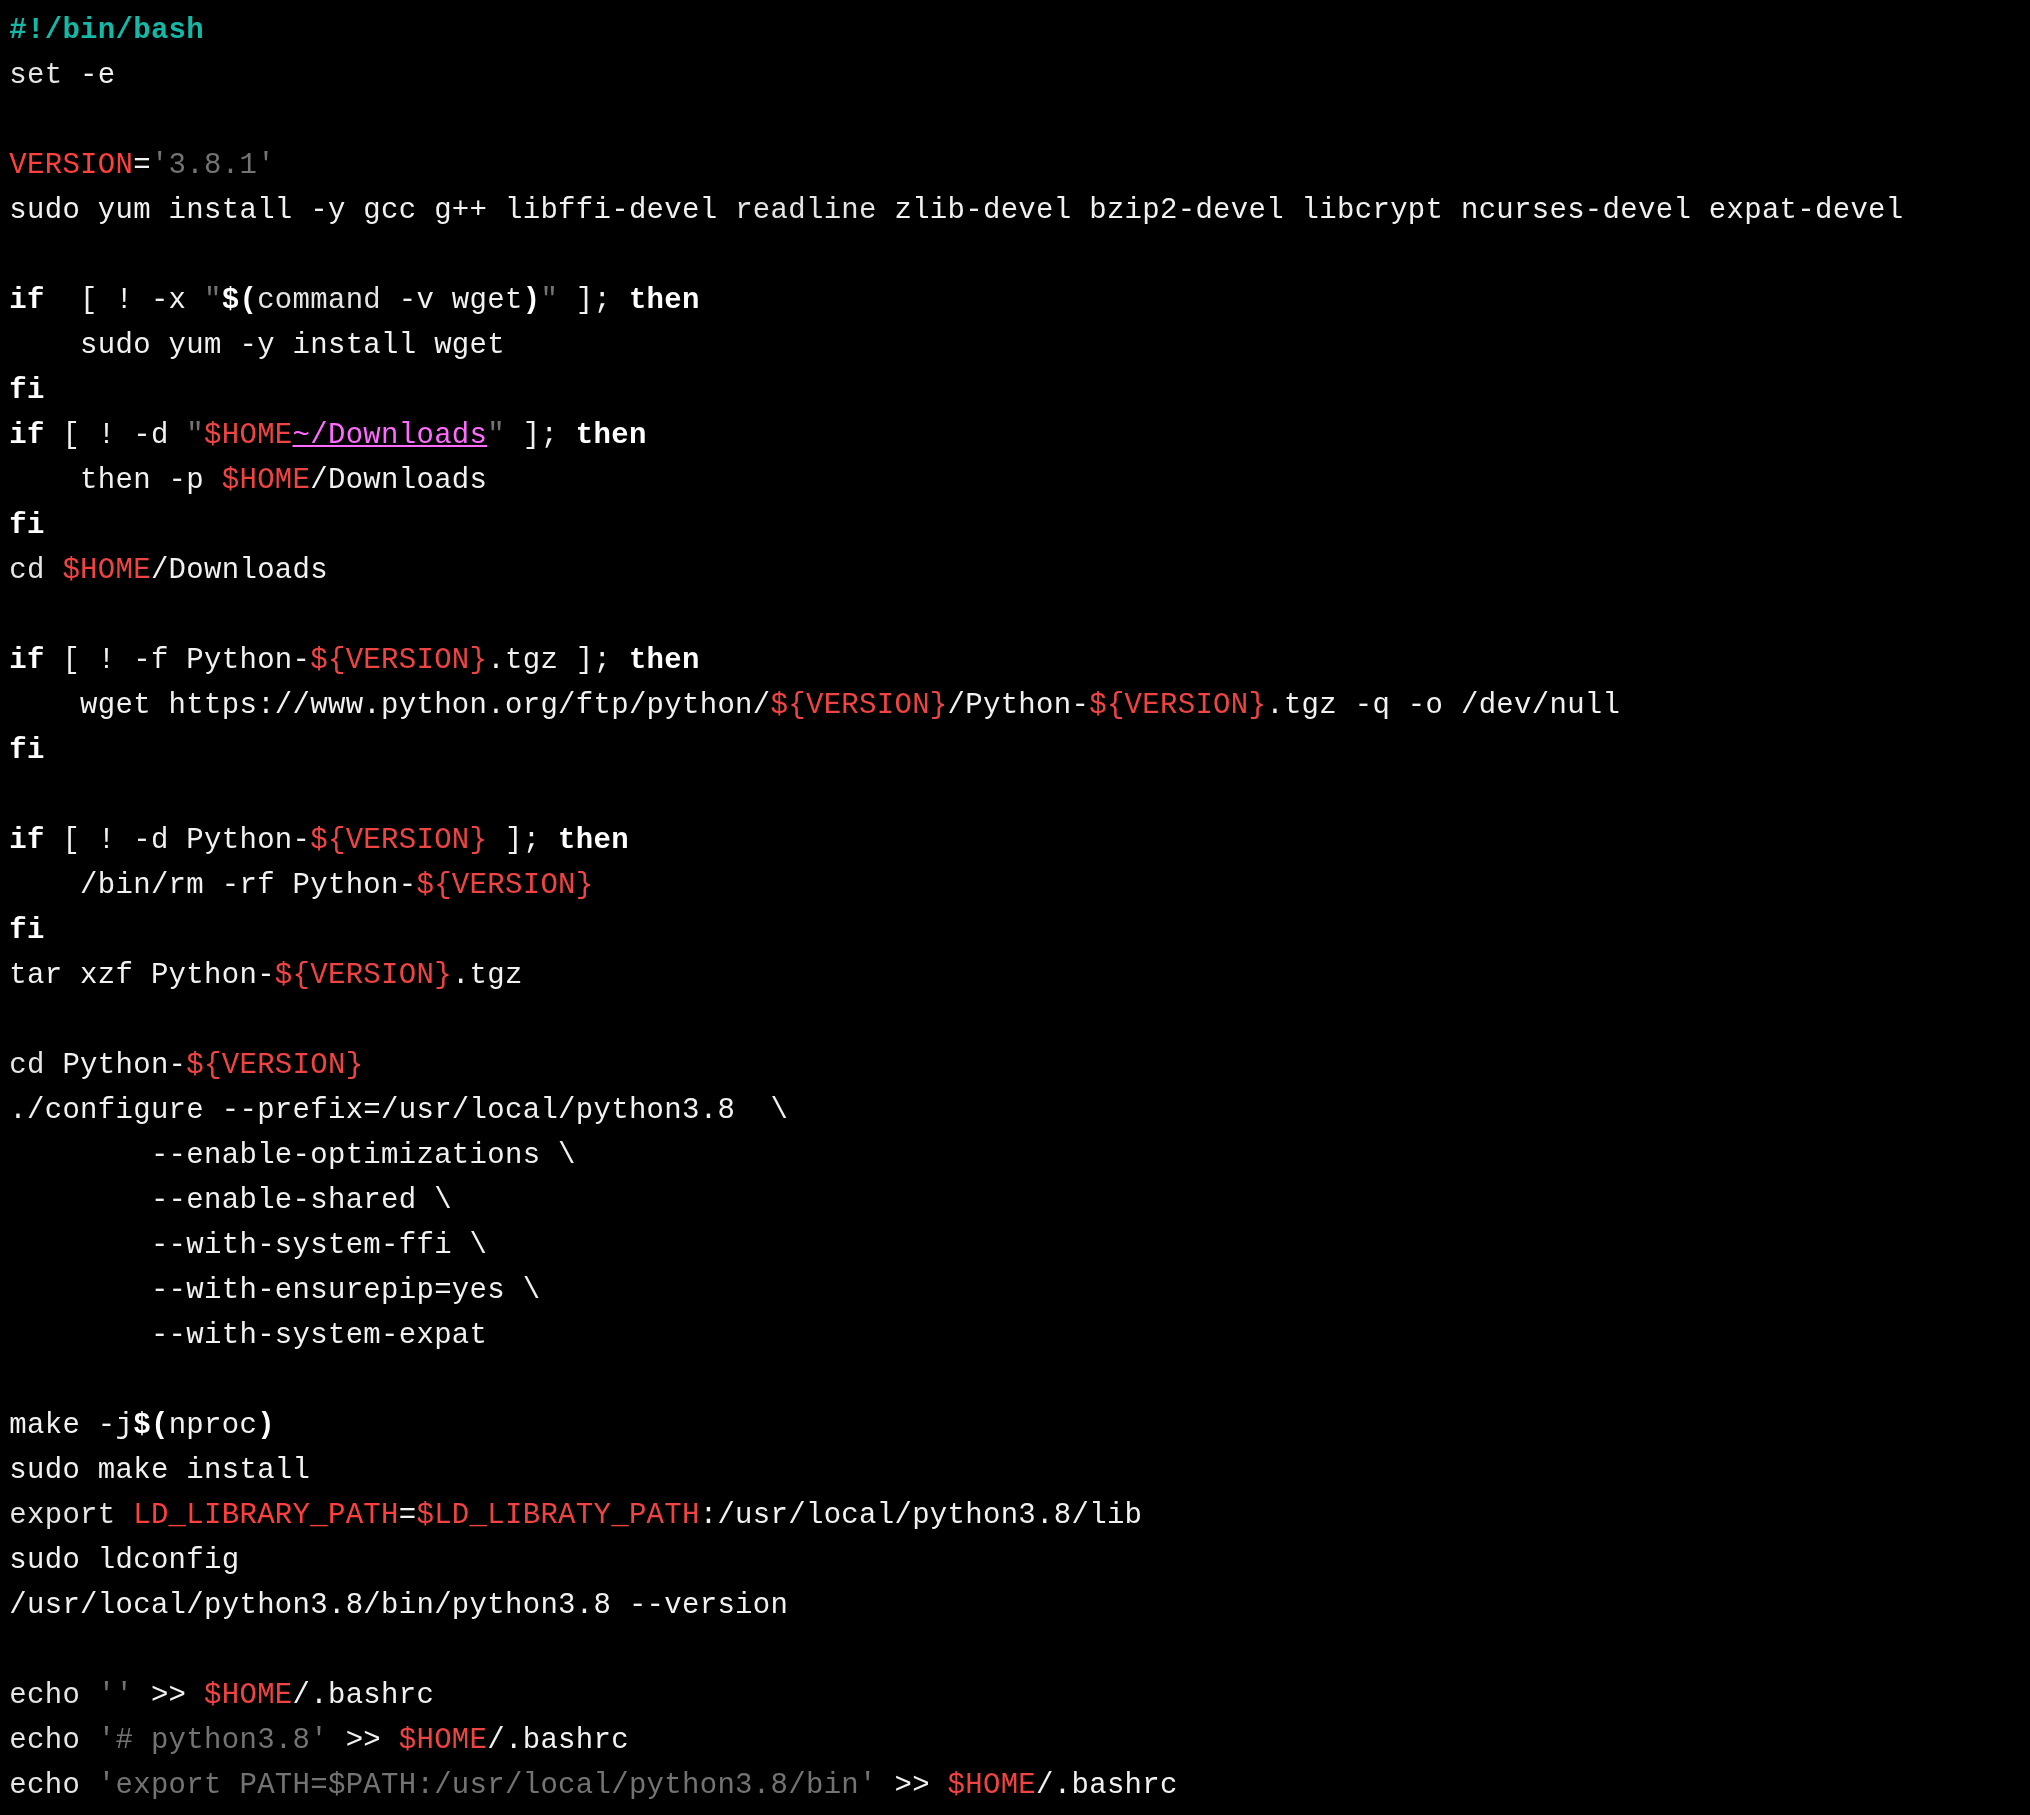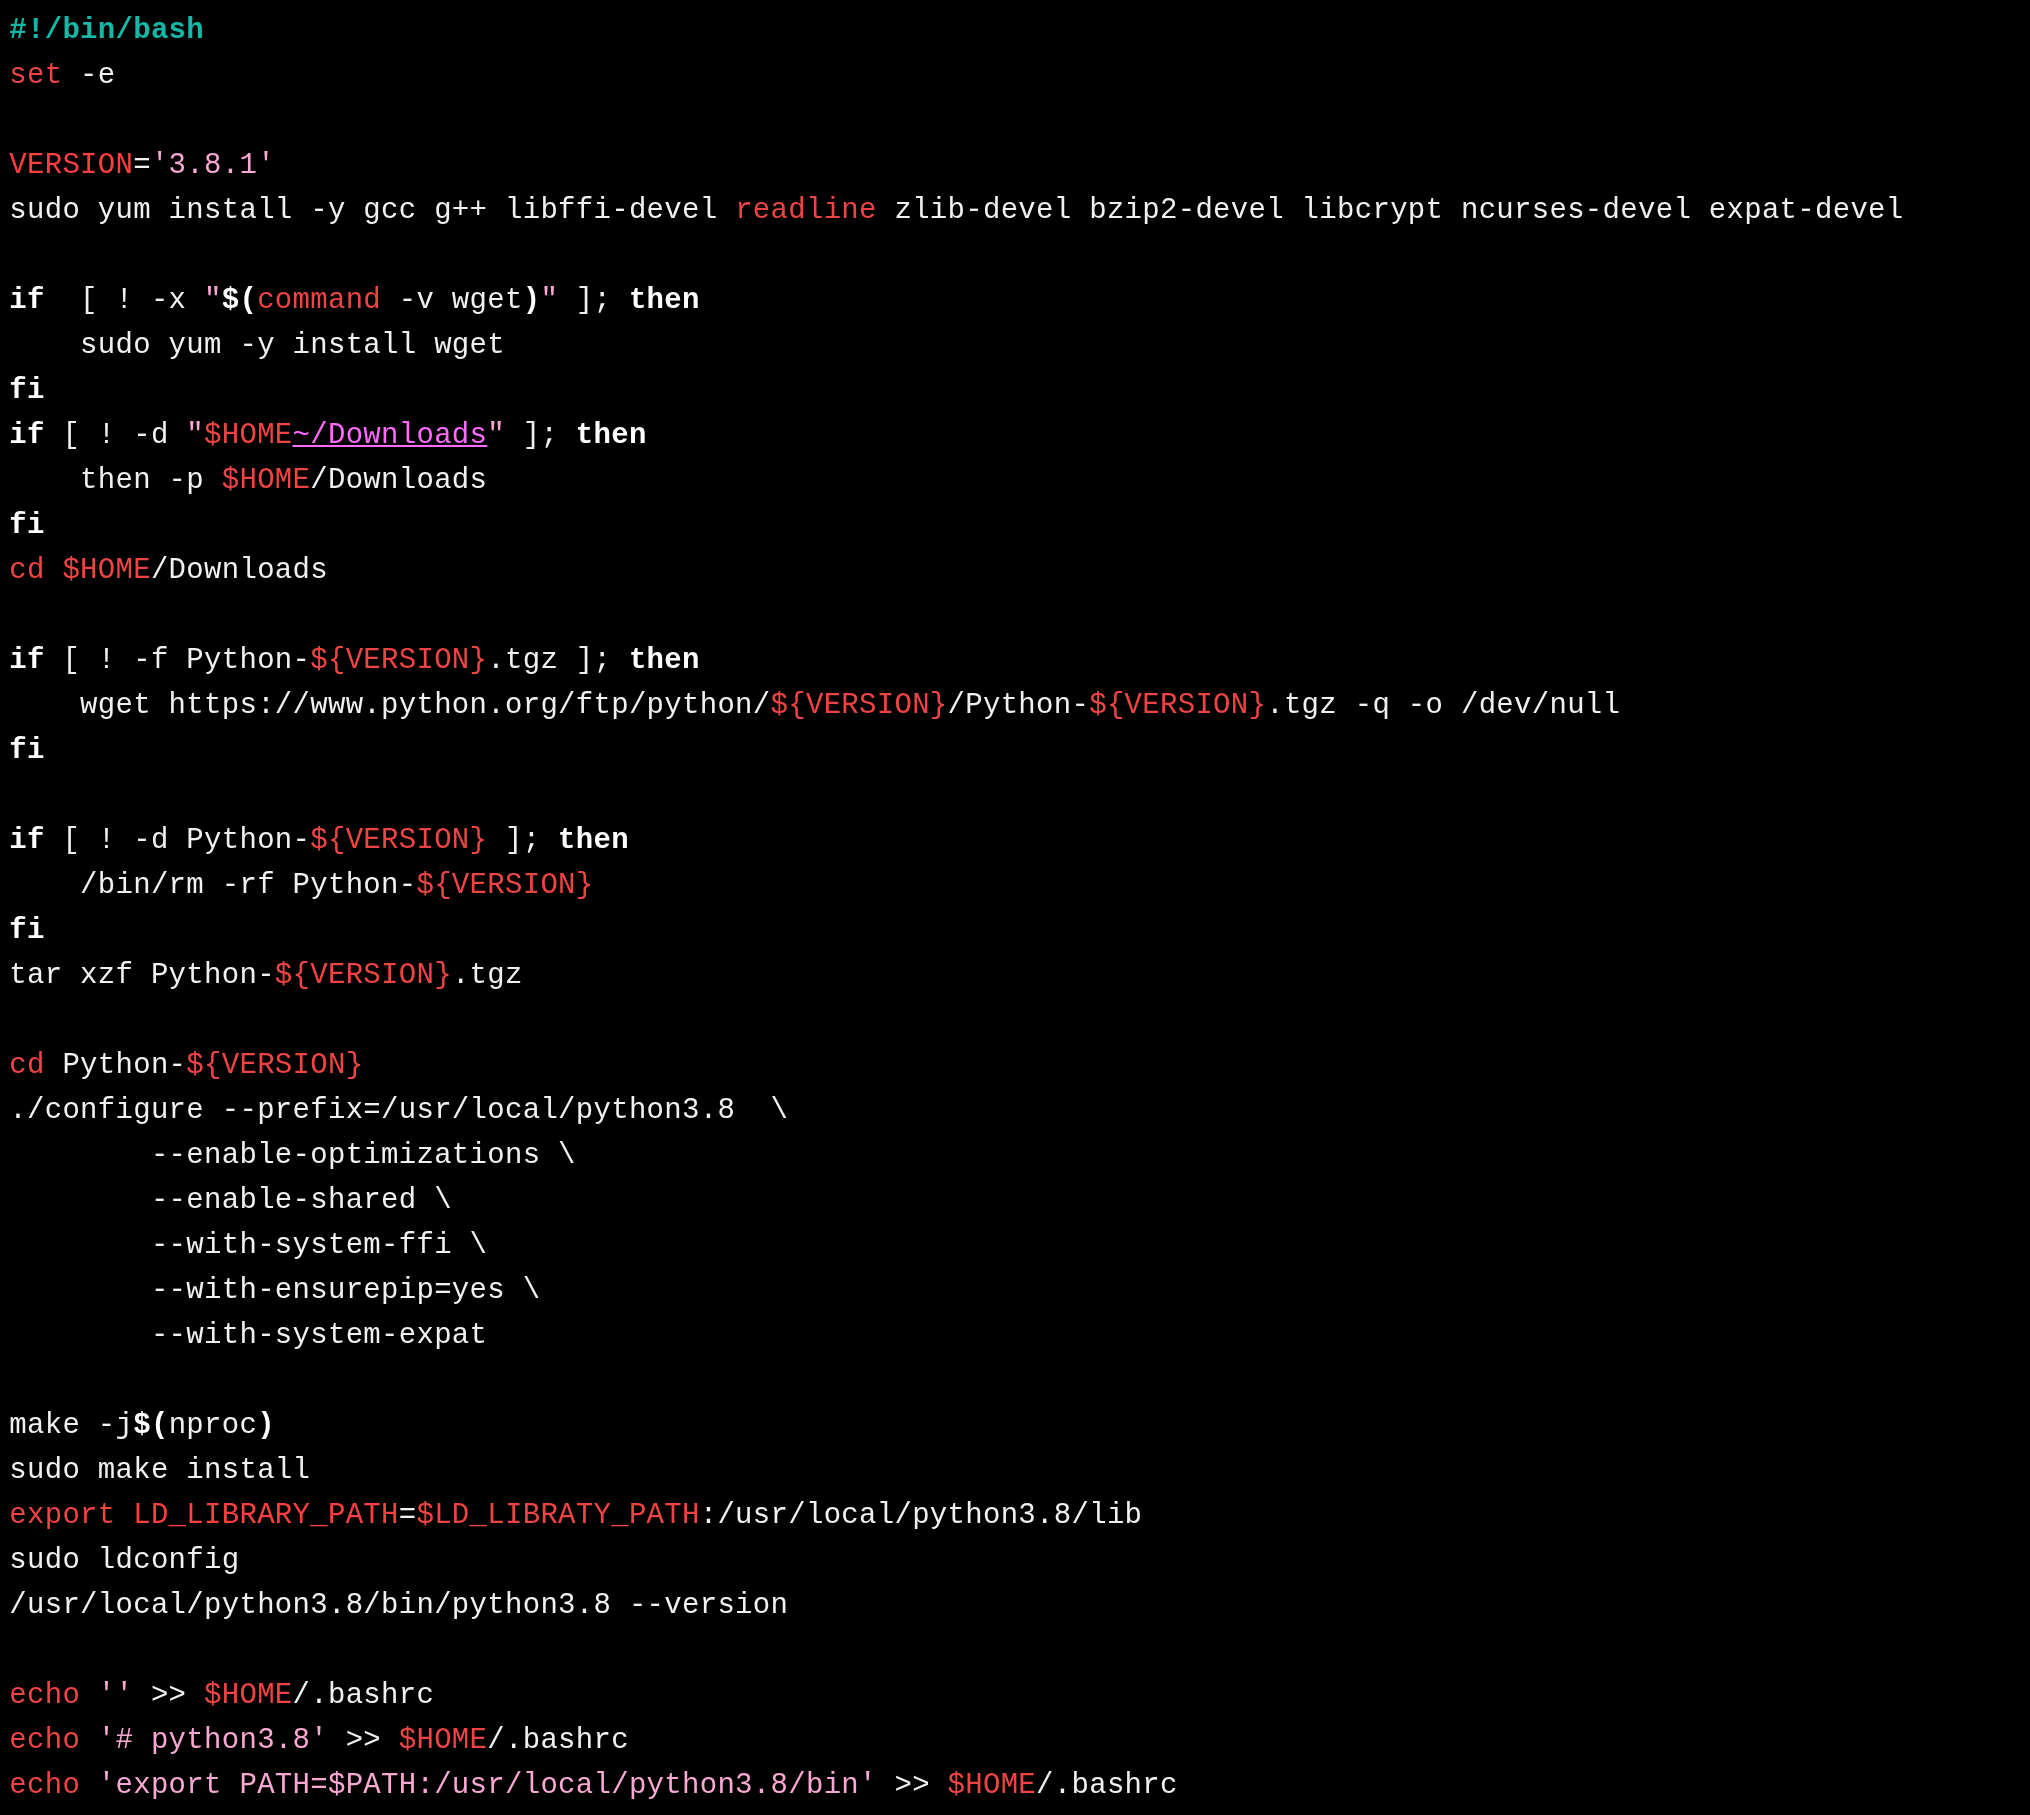--- a/index.html
+++ b/index.html
@@ -16,24 +16,24 @@
     font-family: "SF Mono", ui-monospace, Menlo, Consolas, "Liberation Mono", monospace;
     font-size: 29px;
     line-height: 45px;
     letter-spacing: 0.3px;
     white-space: pre;
     color: #f1f1f1;
     background: #000000;
   }
   .c-cyan     { color: #ef4444; }  
   .c-cyan-b   { color: #14b8a6; font-weight: 700; }
-  .c-red      { color: #ef4444; }
+  .c-red      { color: #e5e5e5; }
   .c-red-b    { color: #ff403f; font-weight: 400; }
   .c-orange-b { color: #ffffff; font-weight: 600; }
-  .c-yellow   { color: #f9a8d4; margin-top: 15px; }
+  .c-yellow   { color: #737373; margin-top: 15px; }
   .c-white    { color: #f1f1f1; }
   .c-magenta  { color: #ff6bff; text-decoration: underline; }
 </style>
 </head>
 <body>
 
 <pre class="code"><span class="c-cyan-b">#!/bin/bash</span>
 <span class="c-red">set</span><span class="c-white"> -e</span>
 
 <span class="c-red-b">VERSION</span><span class="c-white">=</span><span class="c-yellow">'3.8.1'</span>

